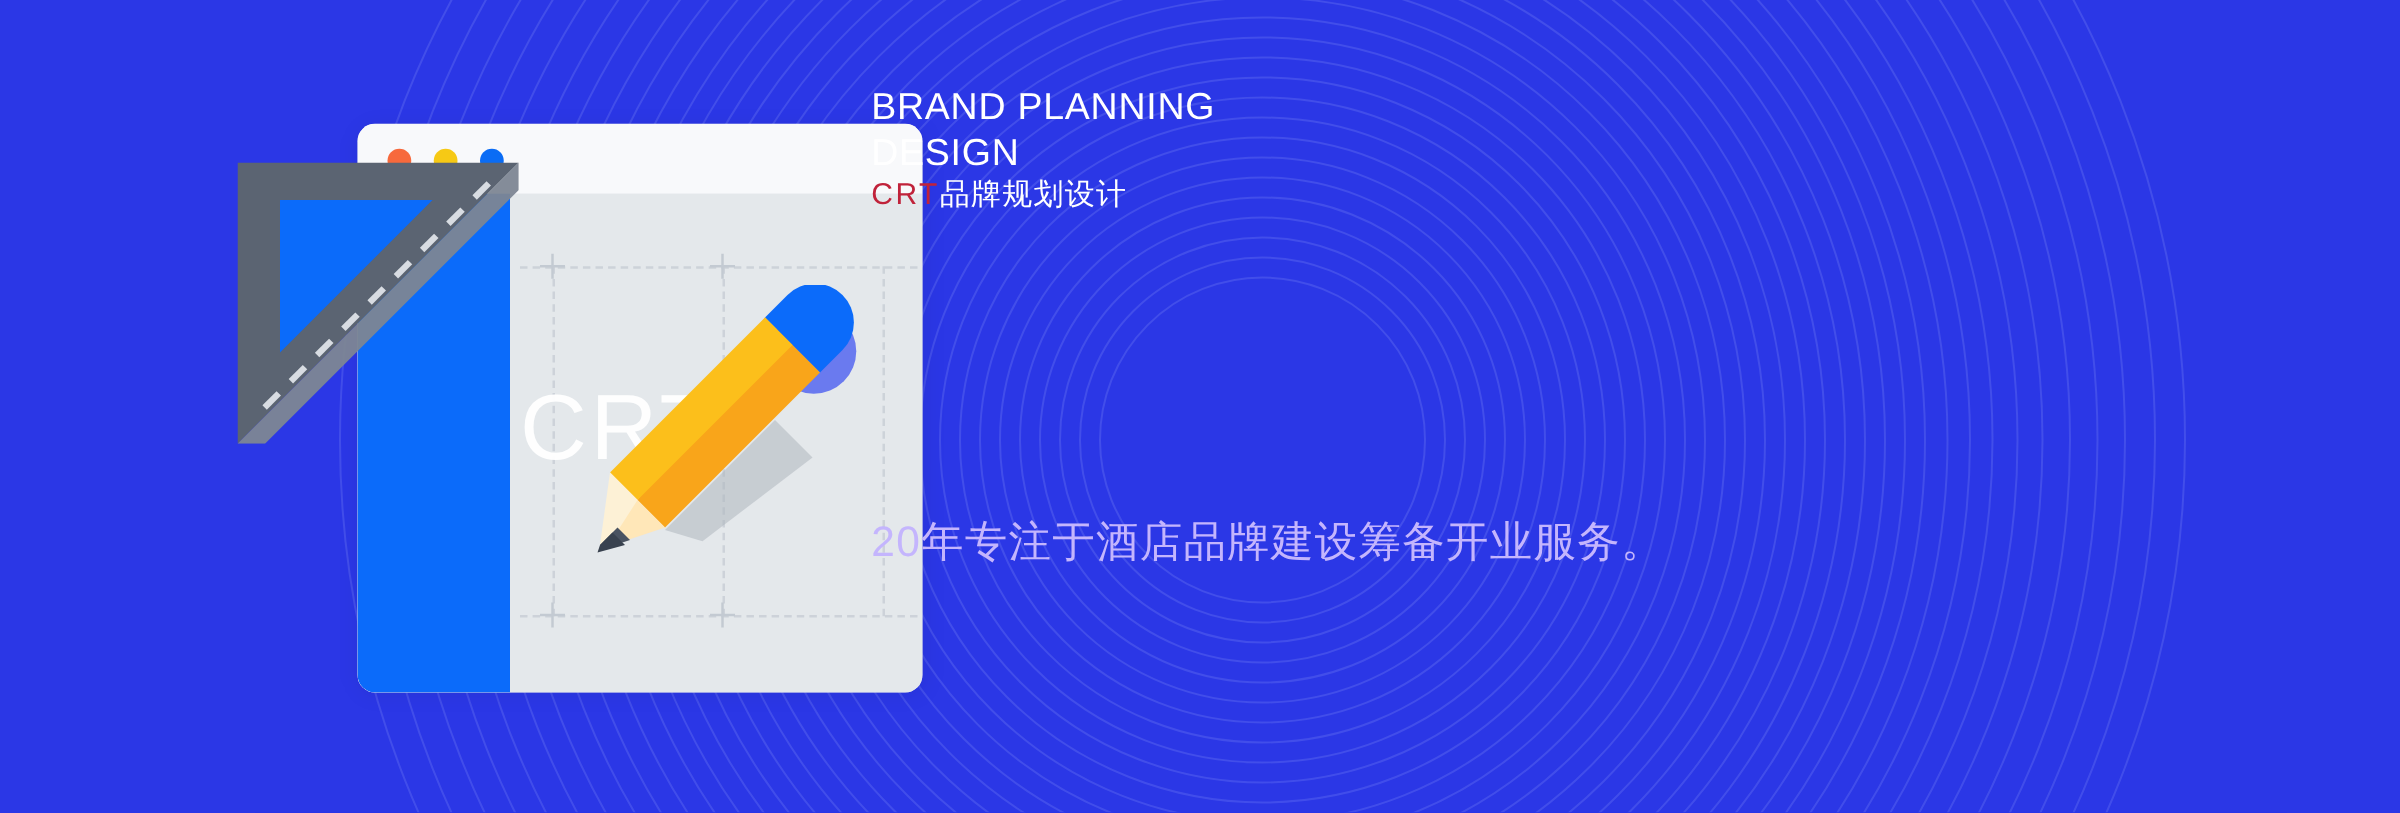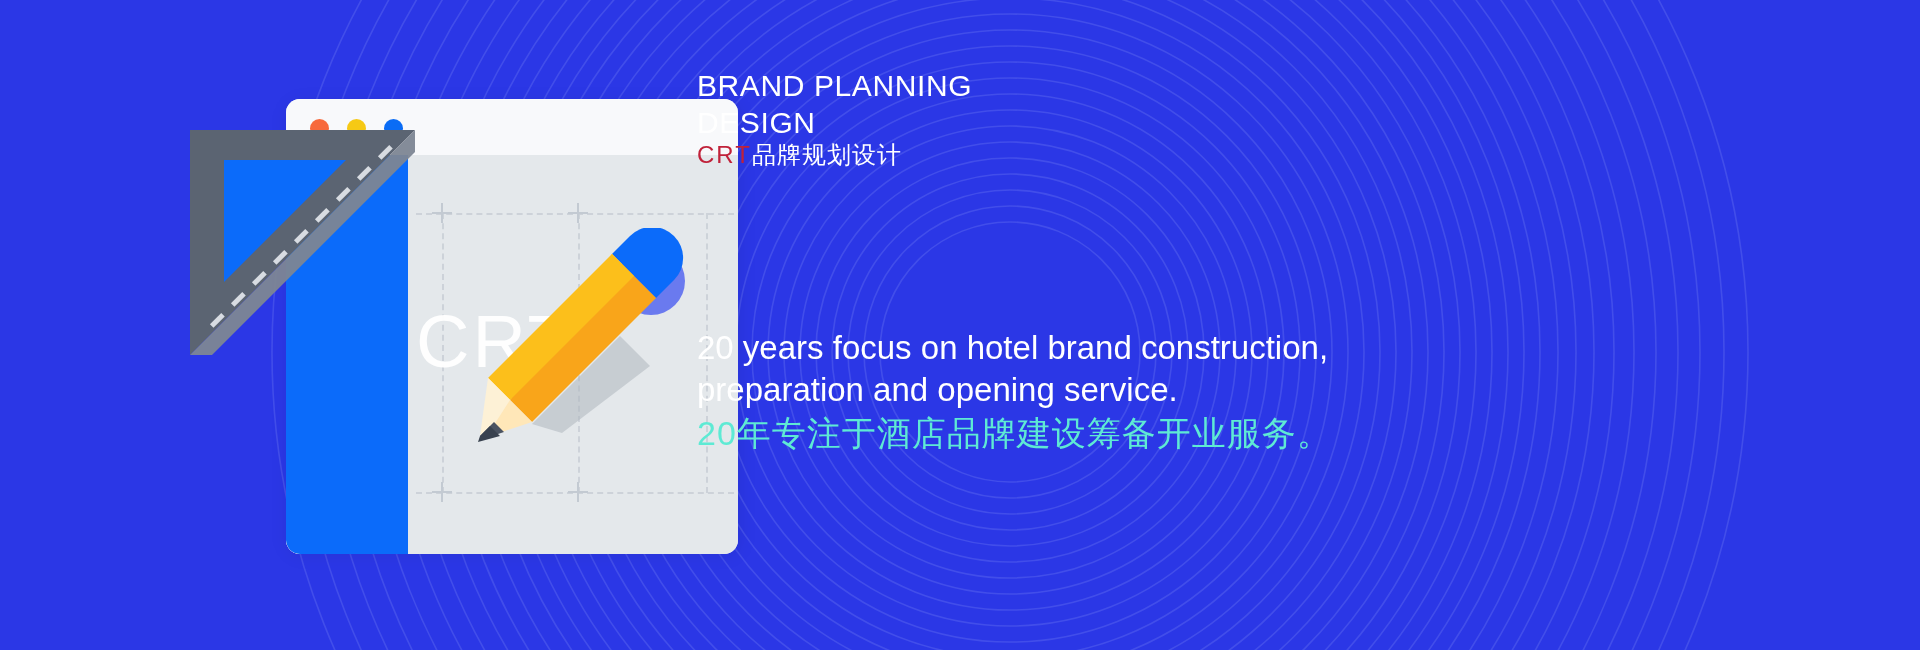--- a/index.html
+++ b/index.html
@@ -72,21 +72,21 @@
     position:absolute;left:0;top:139px;font-size:24px;letter-spacing:1px;
     color:#FFFFFF;white-space:nowrap;
   }
   .sub .crt{color:#C0223A;letter-spacing:2px;}
   .tag-en{
     position:absolute;left:0;top:327px;width:700px;
     color:#FFFFFF;font-size:33px;line-height:1.28;font-weight:400;white-space:pre-line;
   }
   .tag-cn{
     position:absolute;left:0;top:411px;
-    color:#5eead4;font-size:34px;letter-spacing:1px;white-space:nowrap;text-align:right;
+    color:#c4b5fd;font-size:34px;letter-spacing:1px;white-space:nowrap;text-align:right;
   }
 </style>
 </head>
 <body>
 
 <div id="banner">
 
   <svg class="rings" viewBox="0 0 1920 650" preserveAspectRatio="none">
     <g fill="none" stroke="#5561EE" stroke-width="1.6" opacity="0.55">
       <circle cx="1010" cy="352" r="130"></circle>
@@ -206,19 +206,17 @@
 
   <div class="textcol">
 
     <div class="head">BRAND PLANNING
 DESIGN</div>
 
     <div class="sub">
       <span class="crt">CRT</span><span>品牌规划设计</span>
     </div>
 
-    <div class="tag-en">20 years focus on hotel brand construction,
-preparation and opening service.</div>
 
     <div class="tag-cn">20年专注于酒店品牌建设筹备开业服务。</div>
   </div>
 
 </div>
 
 </body></html>

